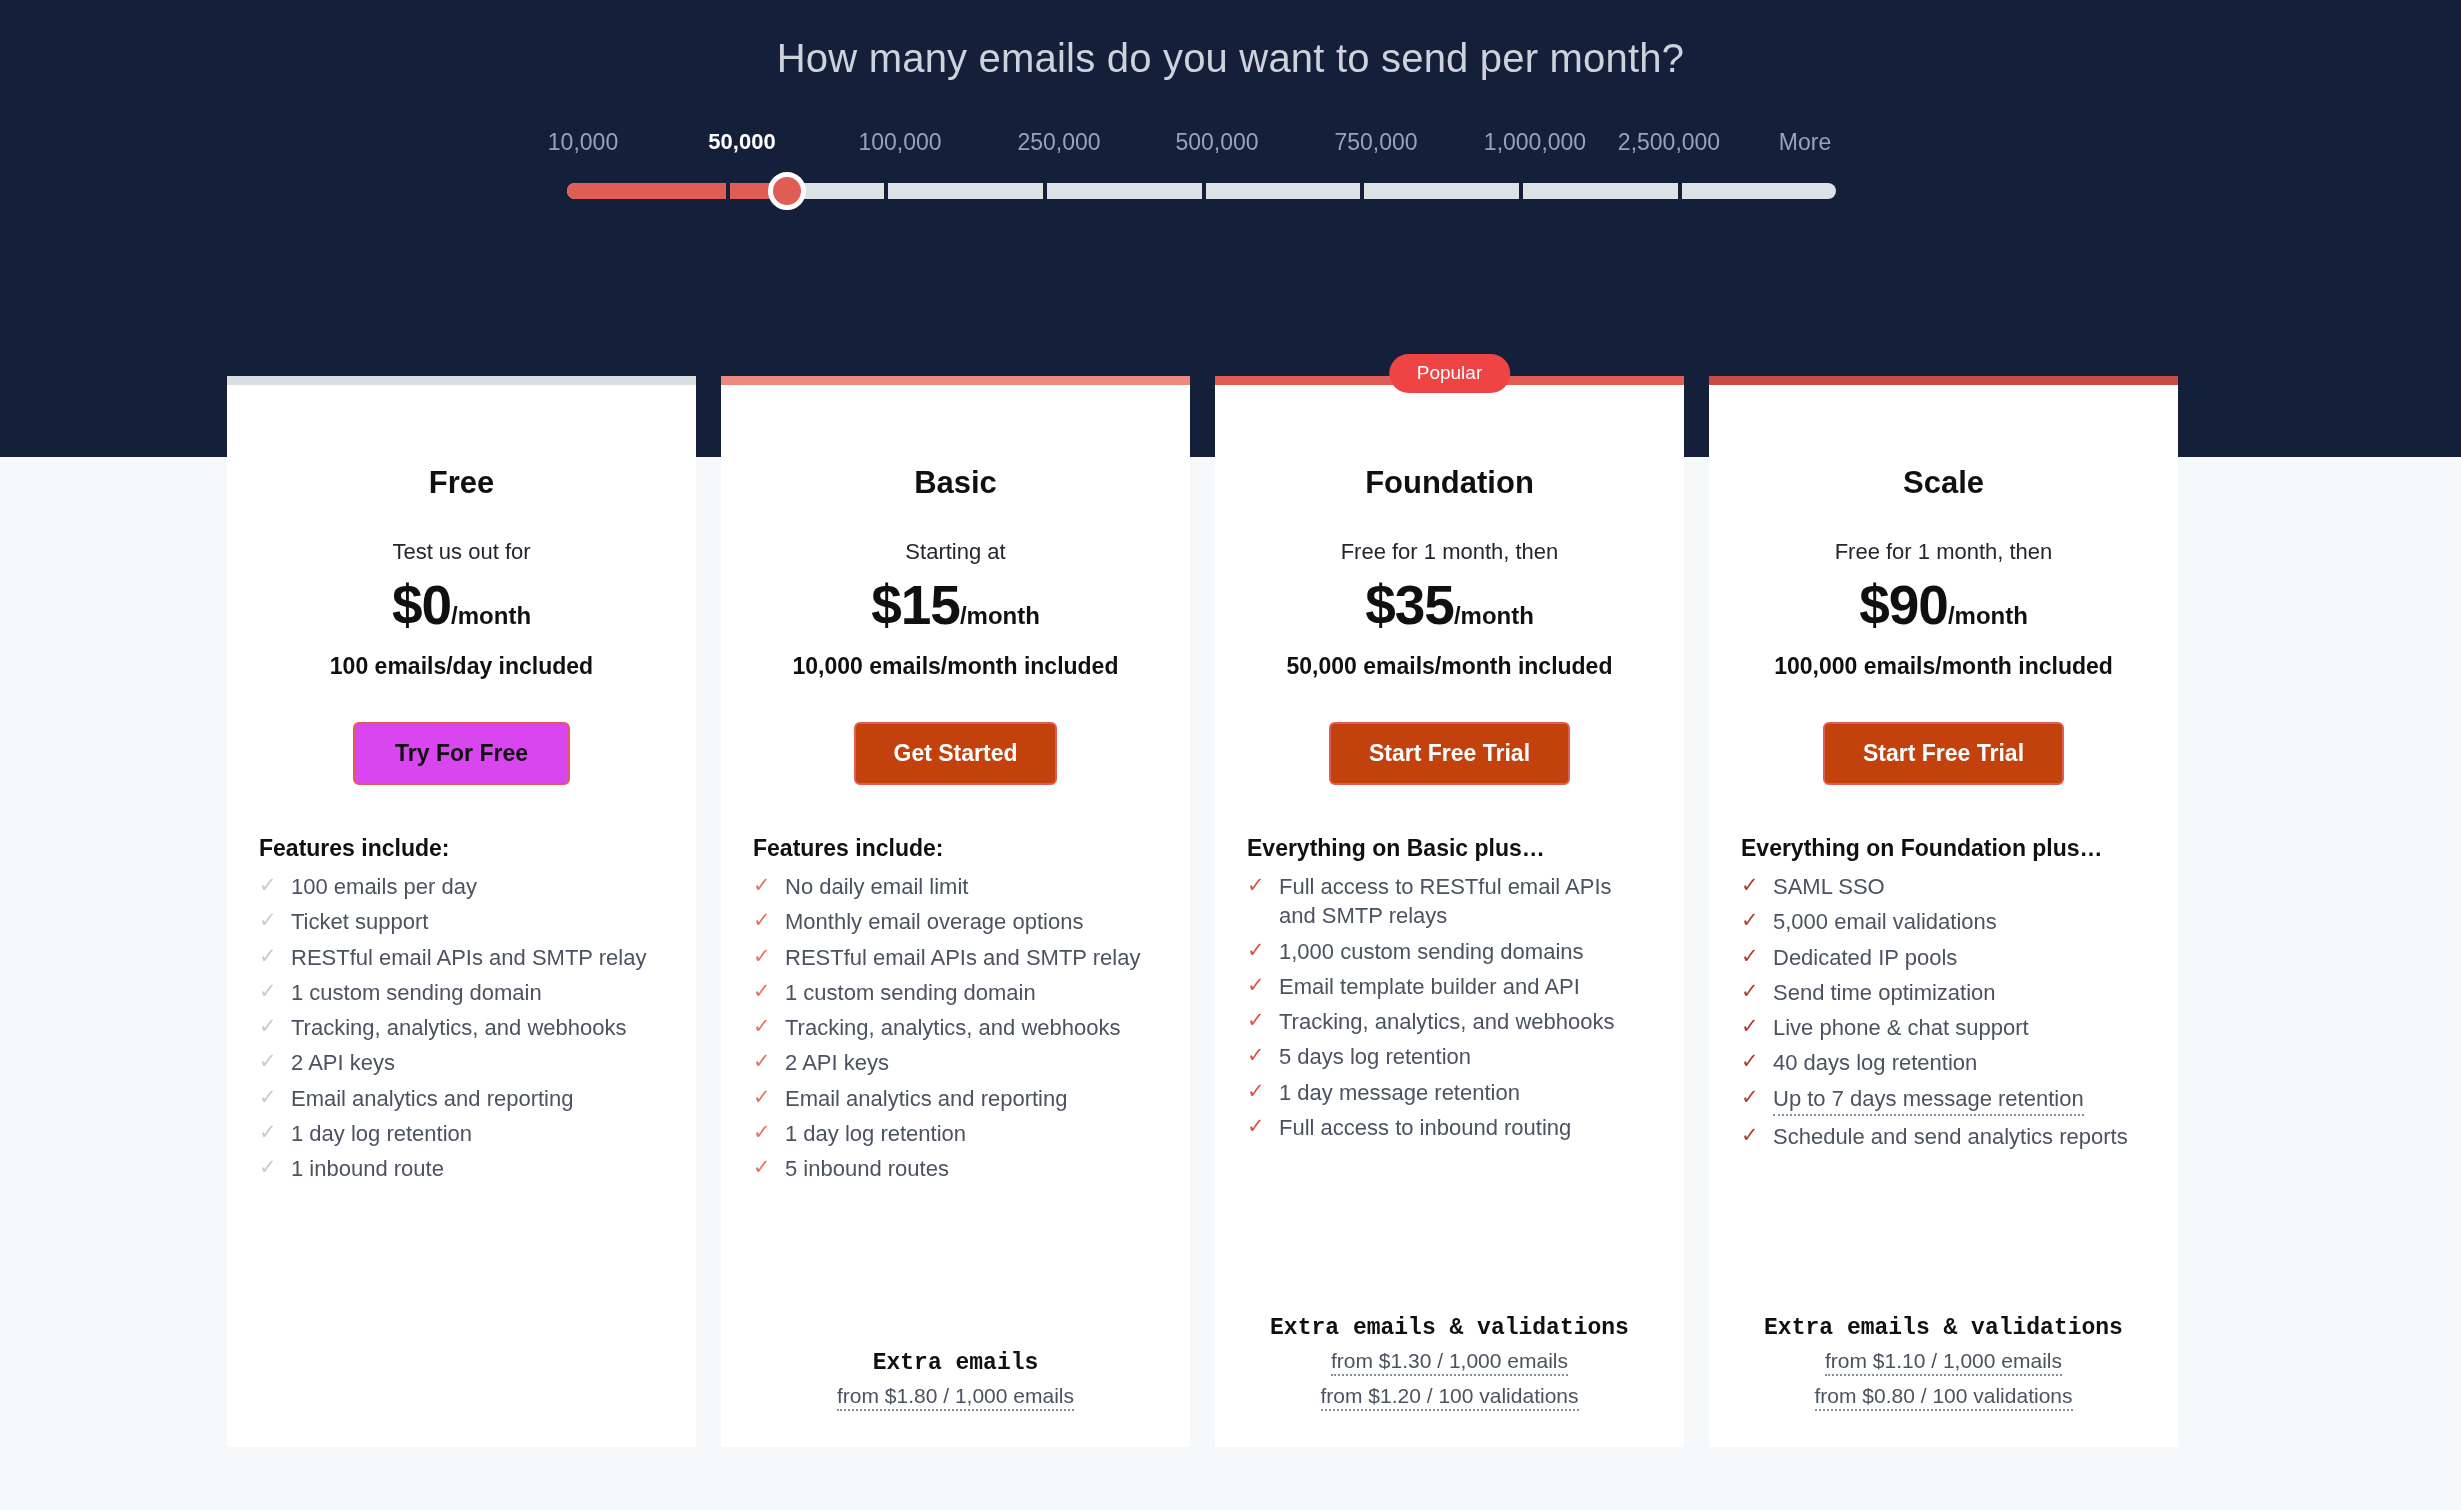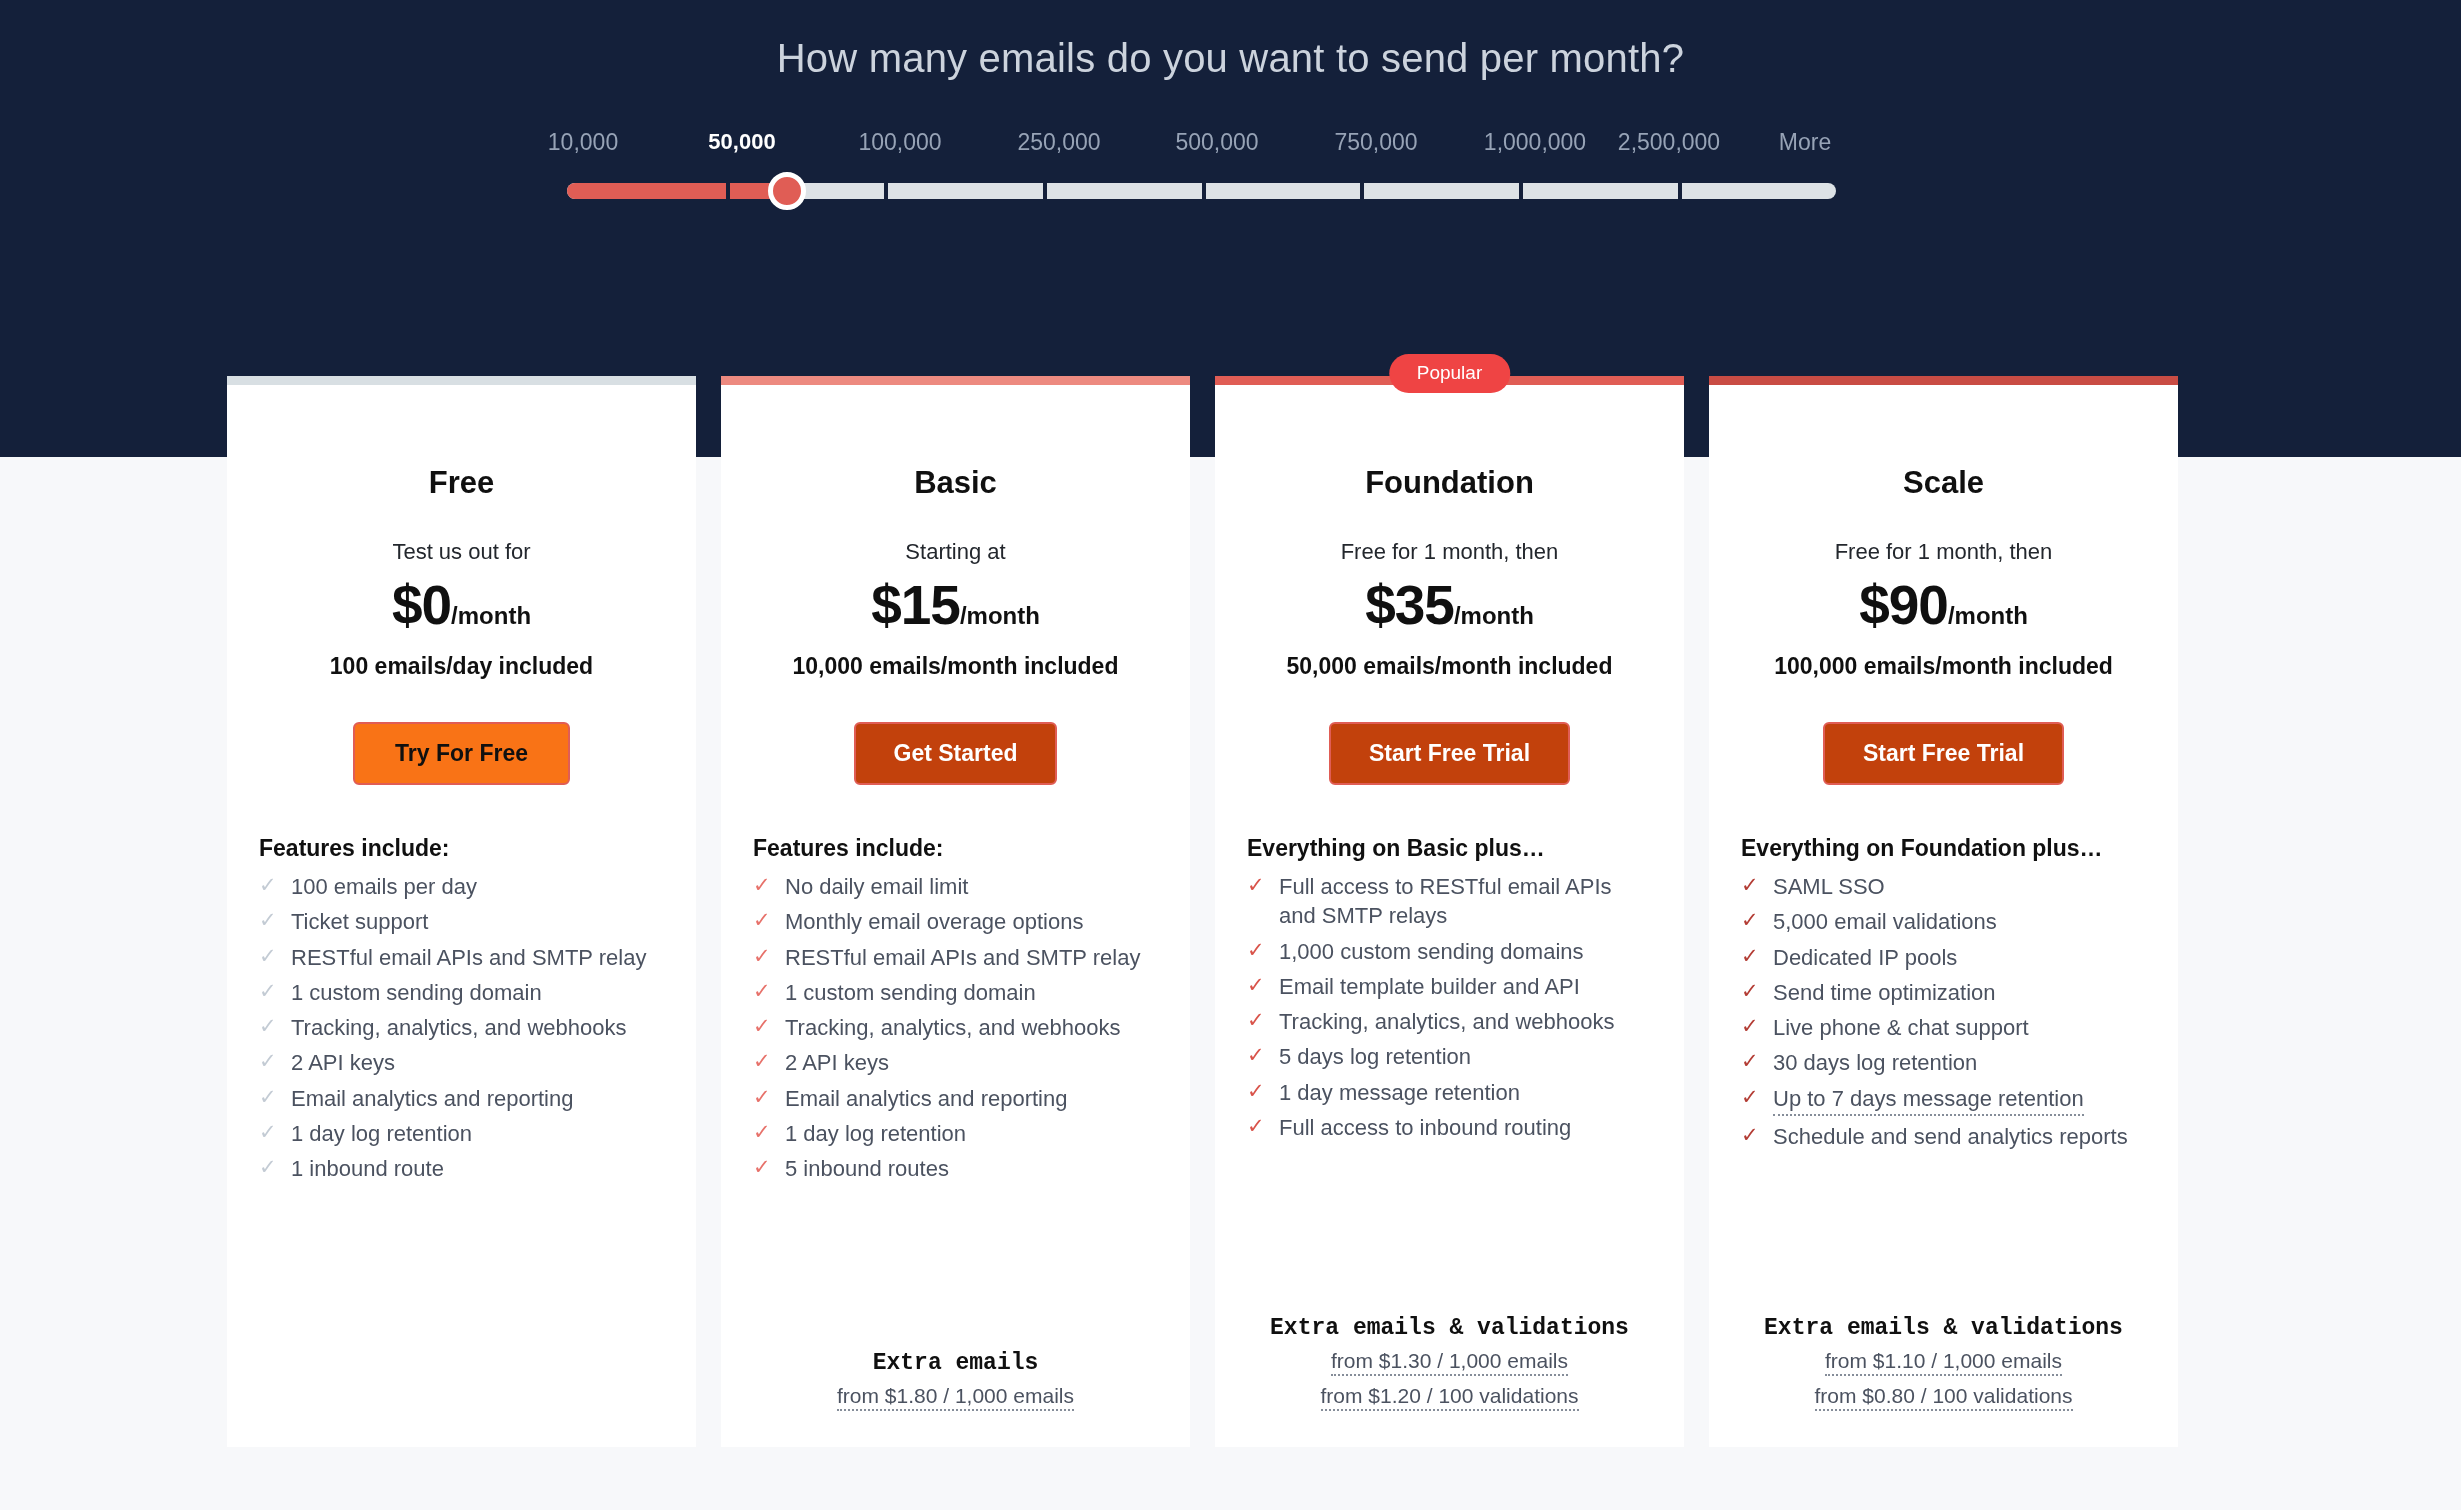--- a/index.html
+++ b/index.html
@@ -128,21 +128,21 @@
     margin-top: 16px; text-align: center;
     font-size: 23px; font-weight: 700; color: #101010;
   }
   .cta-wrap { margin-top: 42px; display: flex; justify-content: center; }
   .cta {
     font-size: 23px; font-weight: 700; border-radius: 6px;
     display: flex; align-items: center; justify-content: center;
     cursor: pointer; white-space: nowrap;
   }
   .cta.outline {
-    background: #f97316; color: #101010;
+    background: #d946ef; color: #101010;
     border: 2px solid #e05d55;
     padding: 16px 40px;
   }
   .cta.solid {
     background: #c2410c; color: #ffffff;
     border: 2px solid #e05d55;
     padding: 16px 38px;
   }
 
   .features-head {
@@ -401,21 +401,21 @@
           <li class="feature-item">
             <span class="feature-check">✓</span>
             <span class="feature-text">Send time optimization</span>
           </li>
           <li class="feature-item">
             <span class="feature-check">✓</span>
             <span class="feature-text">Live phone &amp; chat support</span>
           </li>
           <li class="feature-item">
             <span class="feature-check">✓</span>
-            <span class="feature-text">30 days log retention</span>
+            <span class="feature-text">40 days log retention</span>
           </li>
           <li class="feature-item">
             <span class="feature-check">✓</span>
             <span class="feature-text tooltip">Up to 7 days message retention</span>
           </li>
           <li class="feature-item">
             <span class="feature-check">✓</span>
             <span class="feature-text">Schedule and send analytics reports</span>
           </li>
         </ul>

